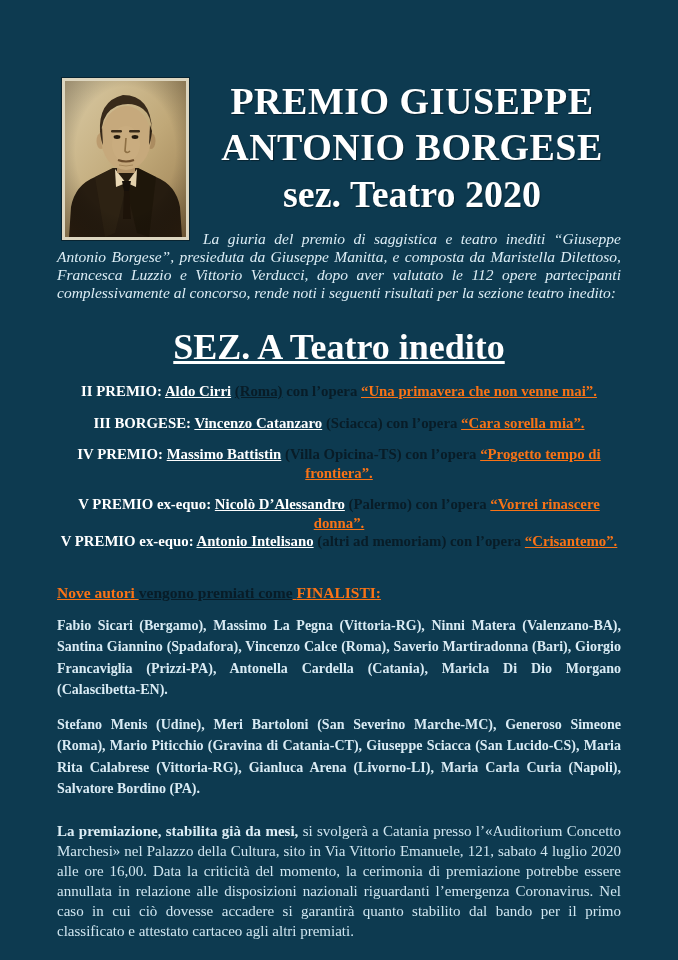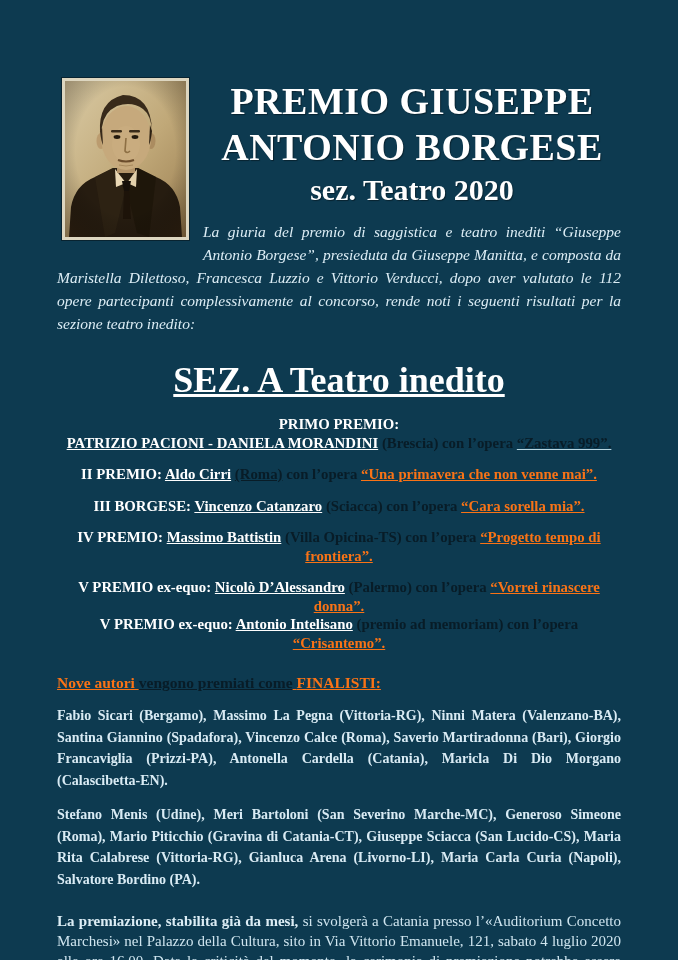--- a/index.html
+++ b/index.html
@@ -29,29 +29,29 @@
     overflow:hidden; 
     text-align:center;
     color:#ffffff;
     padding-top:2px;
   }
   .title-main{
     font-size:38px;font-weight:bold;line-height:1.22;letter-spacing:.5px;
     text-shadow:1px 1px 1px rgba(0,0,0,.4);
   }
   .title-sub{
-    font-size:30px;font-weight:bold;line-height:1.25;
+    font-size:38px;font-weight:bold;line-height:1.25;
     text-shadow:1px 1px 1px rgba(0,0,0,.4);
   }
 
   
   .intro{
     margin:12px 0 0 0;
     font-style:italic;
-    font-size:15.5px;line-height:23px;
+    font-size:15.5px;line-height:18px;
     color:#dcedf5;
     text-align:justify;
   }
   .clearfix{clear:both;}
 
   .section-title{
     margin:24px 0 0 0;
     text-align:center;
     font-size:36px;font-weight:bold;
     color:#ffffff;
@@ -67,21 +67,21 @@
   }
   .seg.label{color:#ffffff;}
   .seg.name{color:#ffffff;text-decoration:underline;}
   .seg.dark{color:#081c27;}
   .seg.darku{color:#081c27;text-decoration:underline;text-align:right;}
   .seg.wtitle{color:#f97316;text-decoration:underline;}
   .seg.dtitle{color:#081c27;text-decoration:underline;text-decoration-color:#b5d4e0;}
 
   
   .list-header{
-    margin-top:21px;
+    margin-top:32px;
     font-size:15.5px;font-weight:bold;line-height:19px;
     text-align:left;
   }
   .names-para{
     margin:13px 0 0 0;
     font-size:14px;font-weight:bold;line-height:21.5px;
     color:#d9ebf4;
     text-align:justify;
   }
 
@@ -158,35 +158,31 @@
 
     <p class="intro">La giuria del premio di saggistica e teatro inediti “Giuseppe Antonio Borgese”, presieduta da Giuseppe Manitta, e composta da Maristella Dilettoso, Francesca Luzzio e Vittorio Verducci, dopo aver valutato le 112 opere partecipanti complessivamente al concorso, rende noti i seguenti risultati per la sezione teatro inedito:</p>
     <div class="clearfix"></div>
 
     <h2 class="section-title">
       <span>SEZ. A Teatro inedito</span>
     </h2>
 
     <div class="prizes" id="prizes">
         <div class="prize-entry">
-          <div class="prize-line"><span class="seg label">PRIMO PREMIO:</span></div>
-          <div class="prize-line"><span class="seg name">PATRIZIO PACIONI - DANIELA MORANDINI</span><span class="seg dark"> </span><span class="seg dark">(Brescia) con l’opera </span><span class="seg dtitle">“Zastava 999”.</span></div>
-        </div>
-        <div class="prize-entry">
           <div class="prize-line"><span class="seg label">II PREMIO: </span><span class="seg name">Aldo Cirri</span><span class="seg dark"> </span><span class="seg darku">(Roma)</span><span class="seg dark"> con l’opera </span><span class="seg wtitle">“Una primavera che non venne mai”.</span></div>
         </div>
         <div class="prize-entry">
           <div class="prize-line"><span class="seg label">III BORGESE: </span><span class="seg name">Vincenzo Catanzaro</span><span class="seg dark"> (Sciacca) con l’opera </span><span class="seg wtitle">“Cara sorella mia”.</span></div>
         </div>
         <div class="prize-entry">
           <div class="prize-line"><span class="seg label">IV PREMIO: </span><span class="seg name">Massimo Battistin</span><span class="seg dark"> (Villa Opicina-TS) con l’opera </span><span class="seg wtitle">“Progetto tempo di frontiera”.</span></div>
         </div>
         <div class="prize-entry">
           <div class="prize-line"><span class="seg label">V PREMIO ex-equo: </span><span class="seg name">Nicolò D’Alessandro</span><span class="seg dark"> (Palermo) con l’opera </span><span class="seg wtitle">“Vorrei rinascere donna”.</span></div>
-          <div class="prize-line"><span class="seg label">V PREMIO ex-equo: </span><span class="seg name">Antonio Intelisano</span><span class="seg dark"> (premio ad memoriam) con l’opera </span><span class="seg wtitle">“Crisantemo”.</span></div>
+          <div class="prize-line"><span class="seg label">V PREMIO ex-equo: </span><span class="seg name">Antonio Intelisano</span><span class="seg dark"> (altri ad memoriam) con l’opera </span><span class="seg wtitle">“Crisantemo”.</span></div>
         </div>
       </div>
 
     <div class="list-header" id="finalists-header"><span class="seg wtitle">Nove autori </span><span class="seg darku">vengono premiati come</span><span class="seg wtitle"> </span><span class="seg wtitle">FINALISTI:</span></div>
     <p class="names-para">Fabio Sicari (Bergamo), Massimo La Pegna (Vittoria-RG), Ninni Matera (Valenzano-BA), Santina Giannino (Spadafora), Vincenzo Calce (Roma), Saverio Martiradonna (Bari), Giorgio Francaviglia (Prizzi-PA), Antonella Cardella (Catania), Maricla Di Dio Morgano (Calascibetta-EN).</p>
 
     <p class="names-para">Stefano Menis (Udine), Meri Bartoloni (San Severino Marche-MC), Generoso Simeone (Roma), Mario Piticchio (Gravina di Catania-CT), Giuseppe Sciacca (San Lucido-CS), Maria Rita Calabrese (Vittoria-RG), Gianluca Arena (Livorno-LI), Maria Carla Curia (Napoli), Salvatore Bordino (PA).</p>
 
     <p class="closing"><span class="lead">La premiazione, stabilita già da mesi,</span><span> si svolgerà a Catania presso l’«Auditorium Concetto Marchesi» nel Palazzo della Cultura, sito in Via Vittorio Emanuele, 121, sabato 4 luglio 2020 alle ore 16,00. Data la criticità del momento, la cerimonia di premiazione potrebbe essere annullata in relazione alle disposizioni nazionali riguardanti l’emergenza Coronavirus. Nel caso in cui ciò dovesse accadere si garantirà quanto stabilito dal bando per il primo classificato e attestato cartaceo agli altri premiati.</span></p>
 

